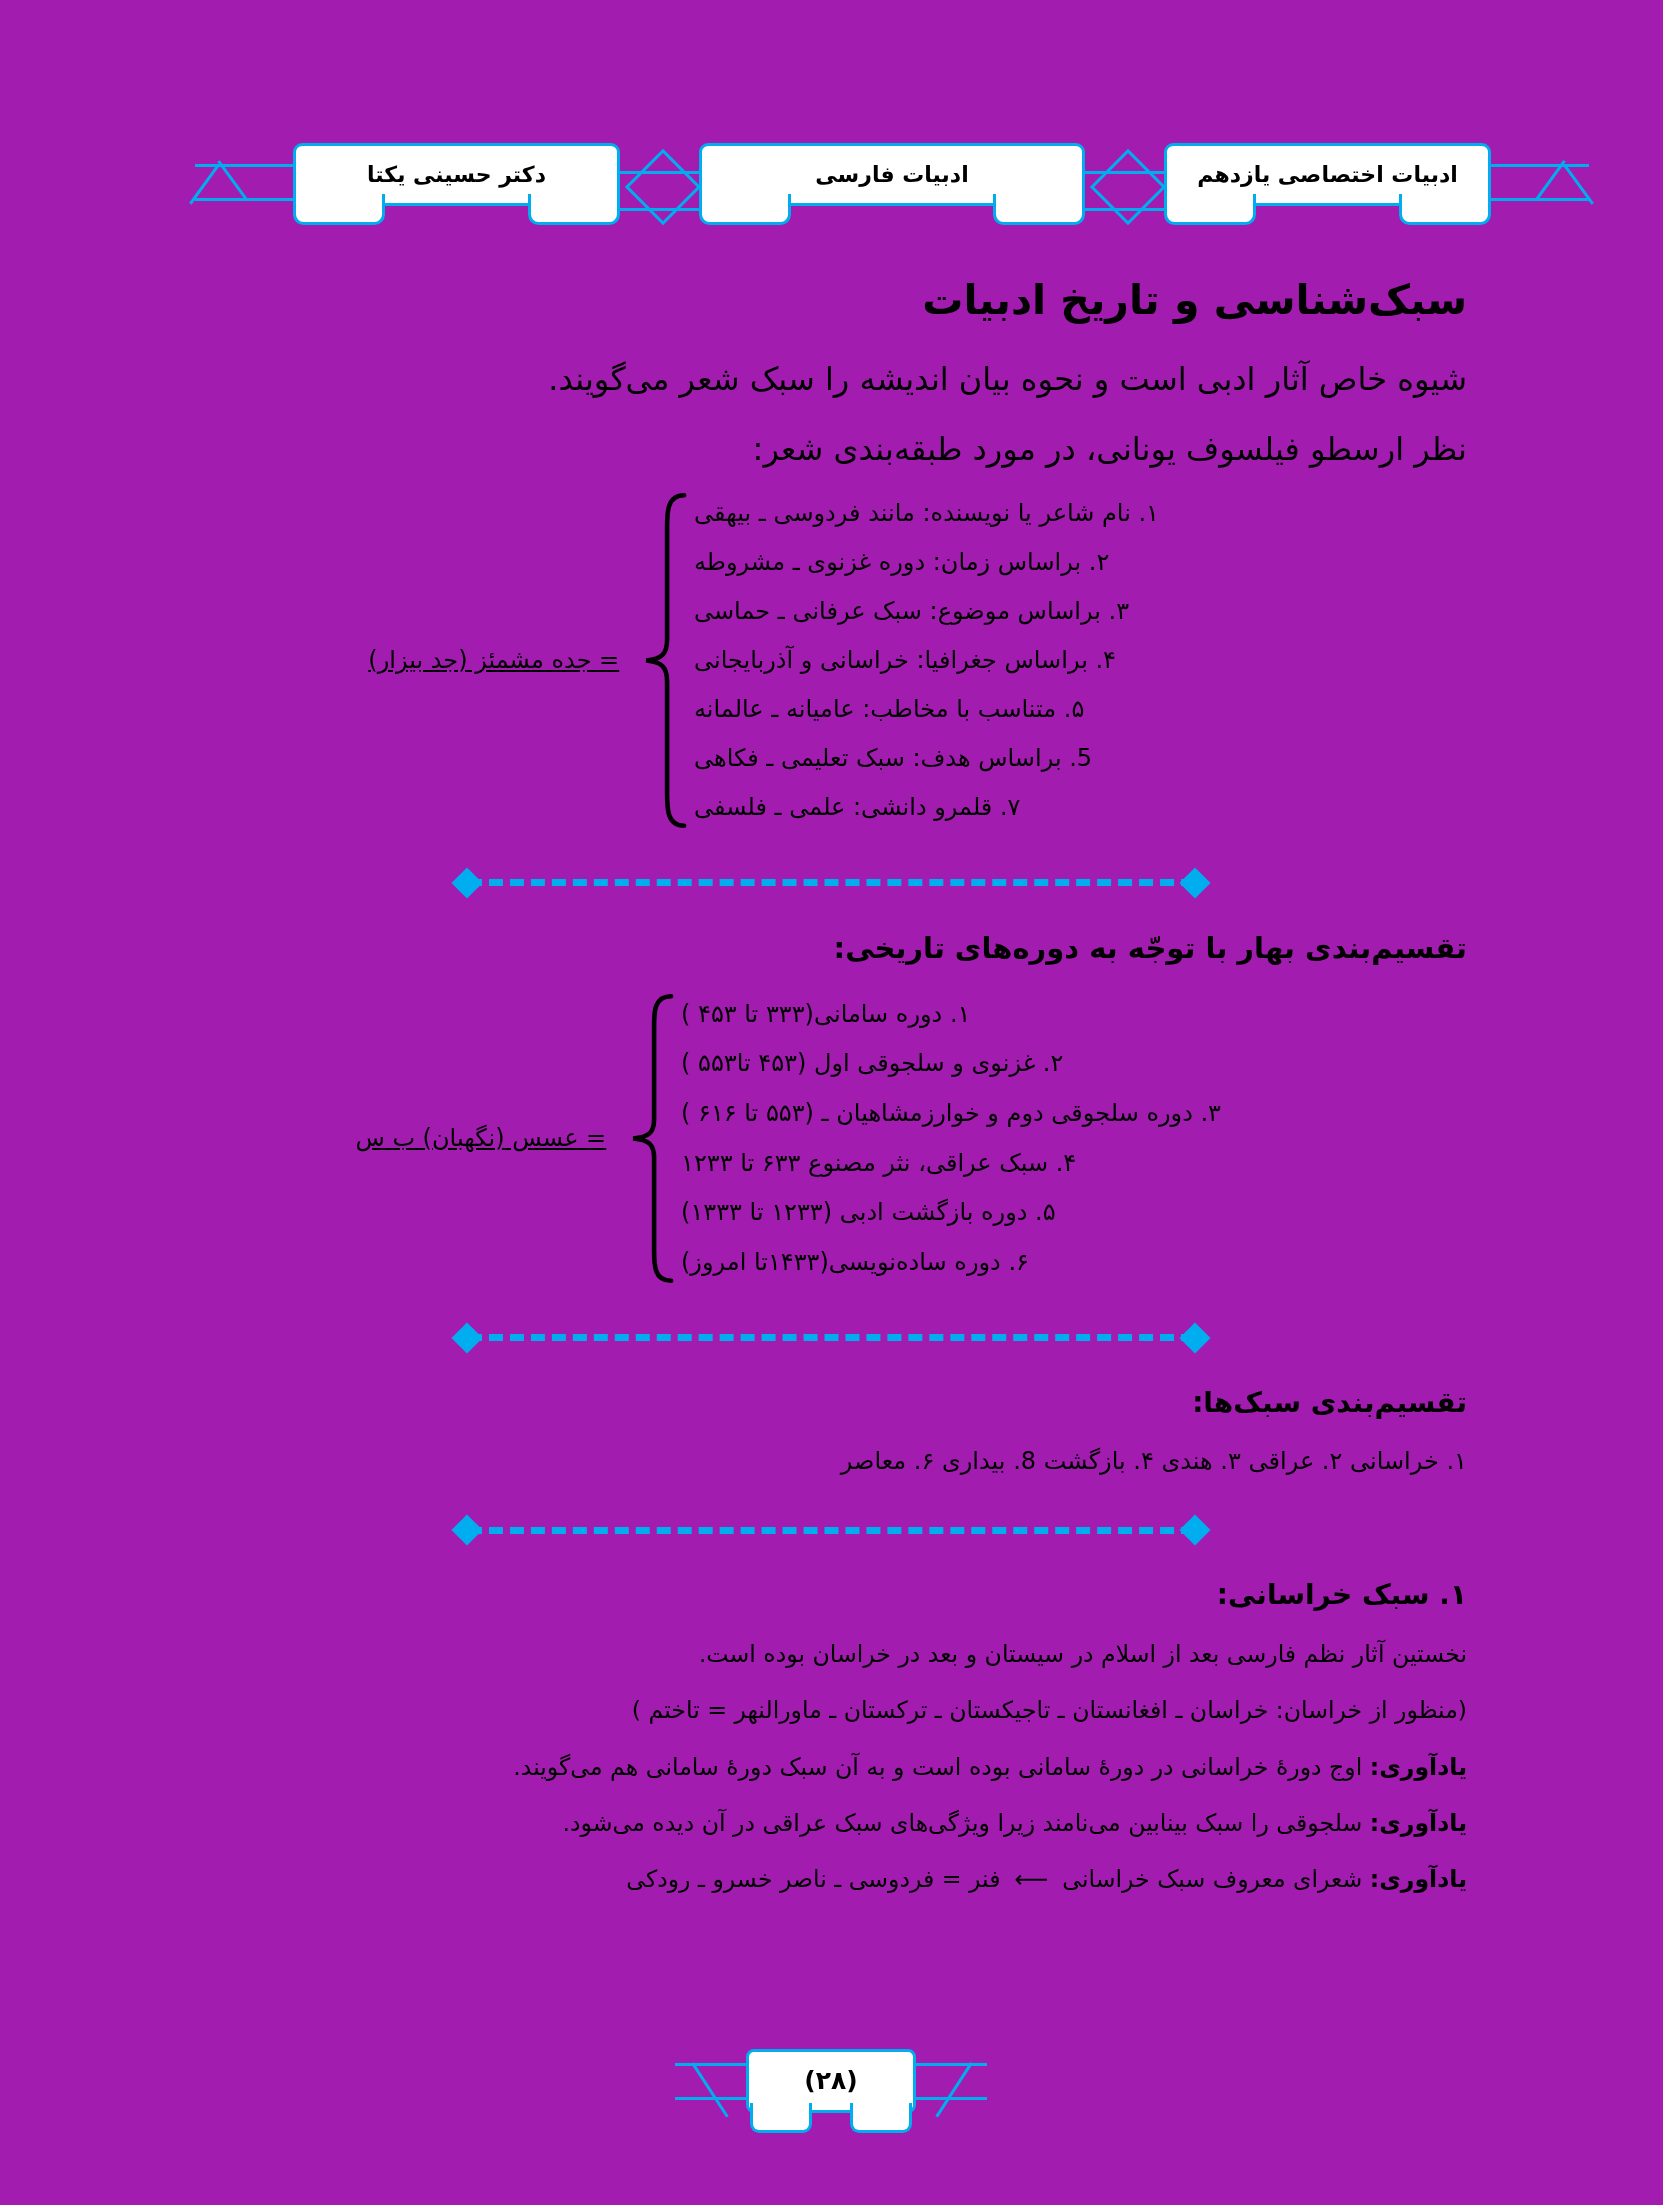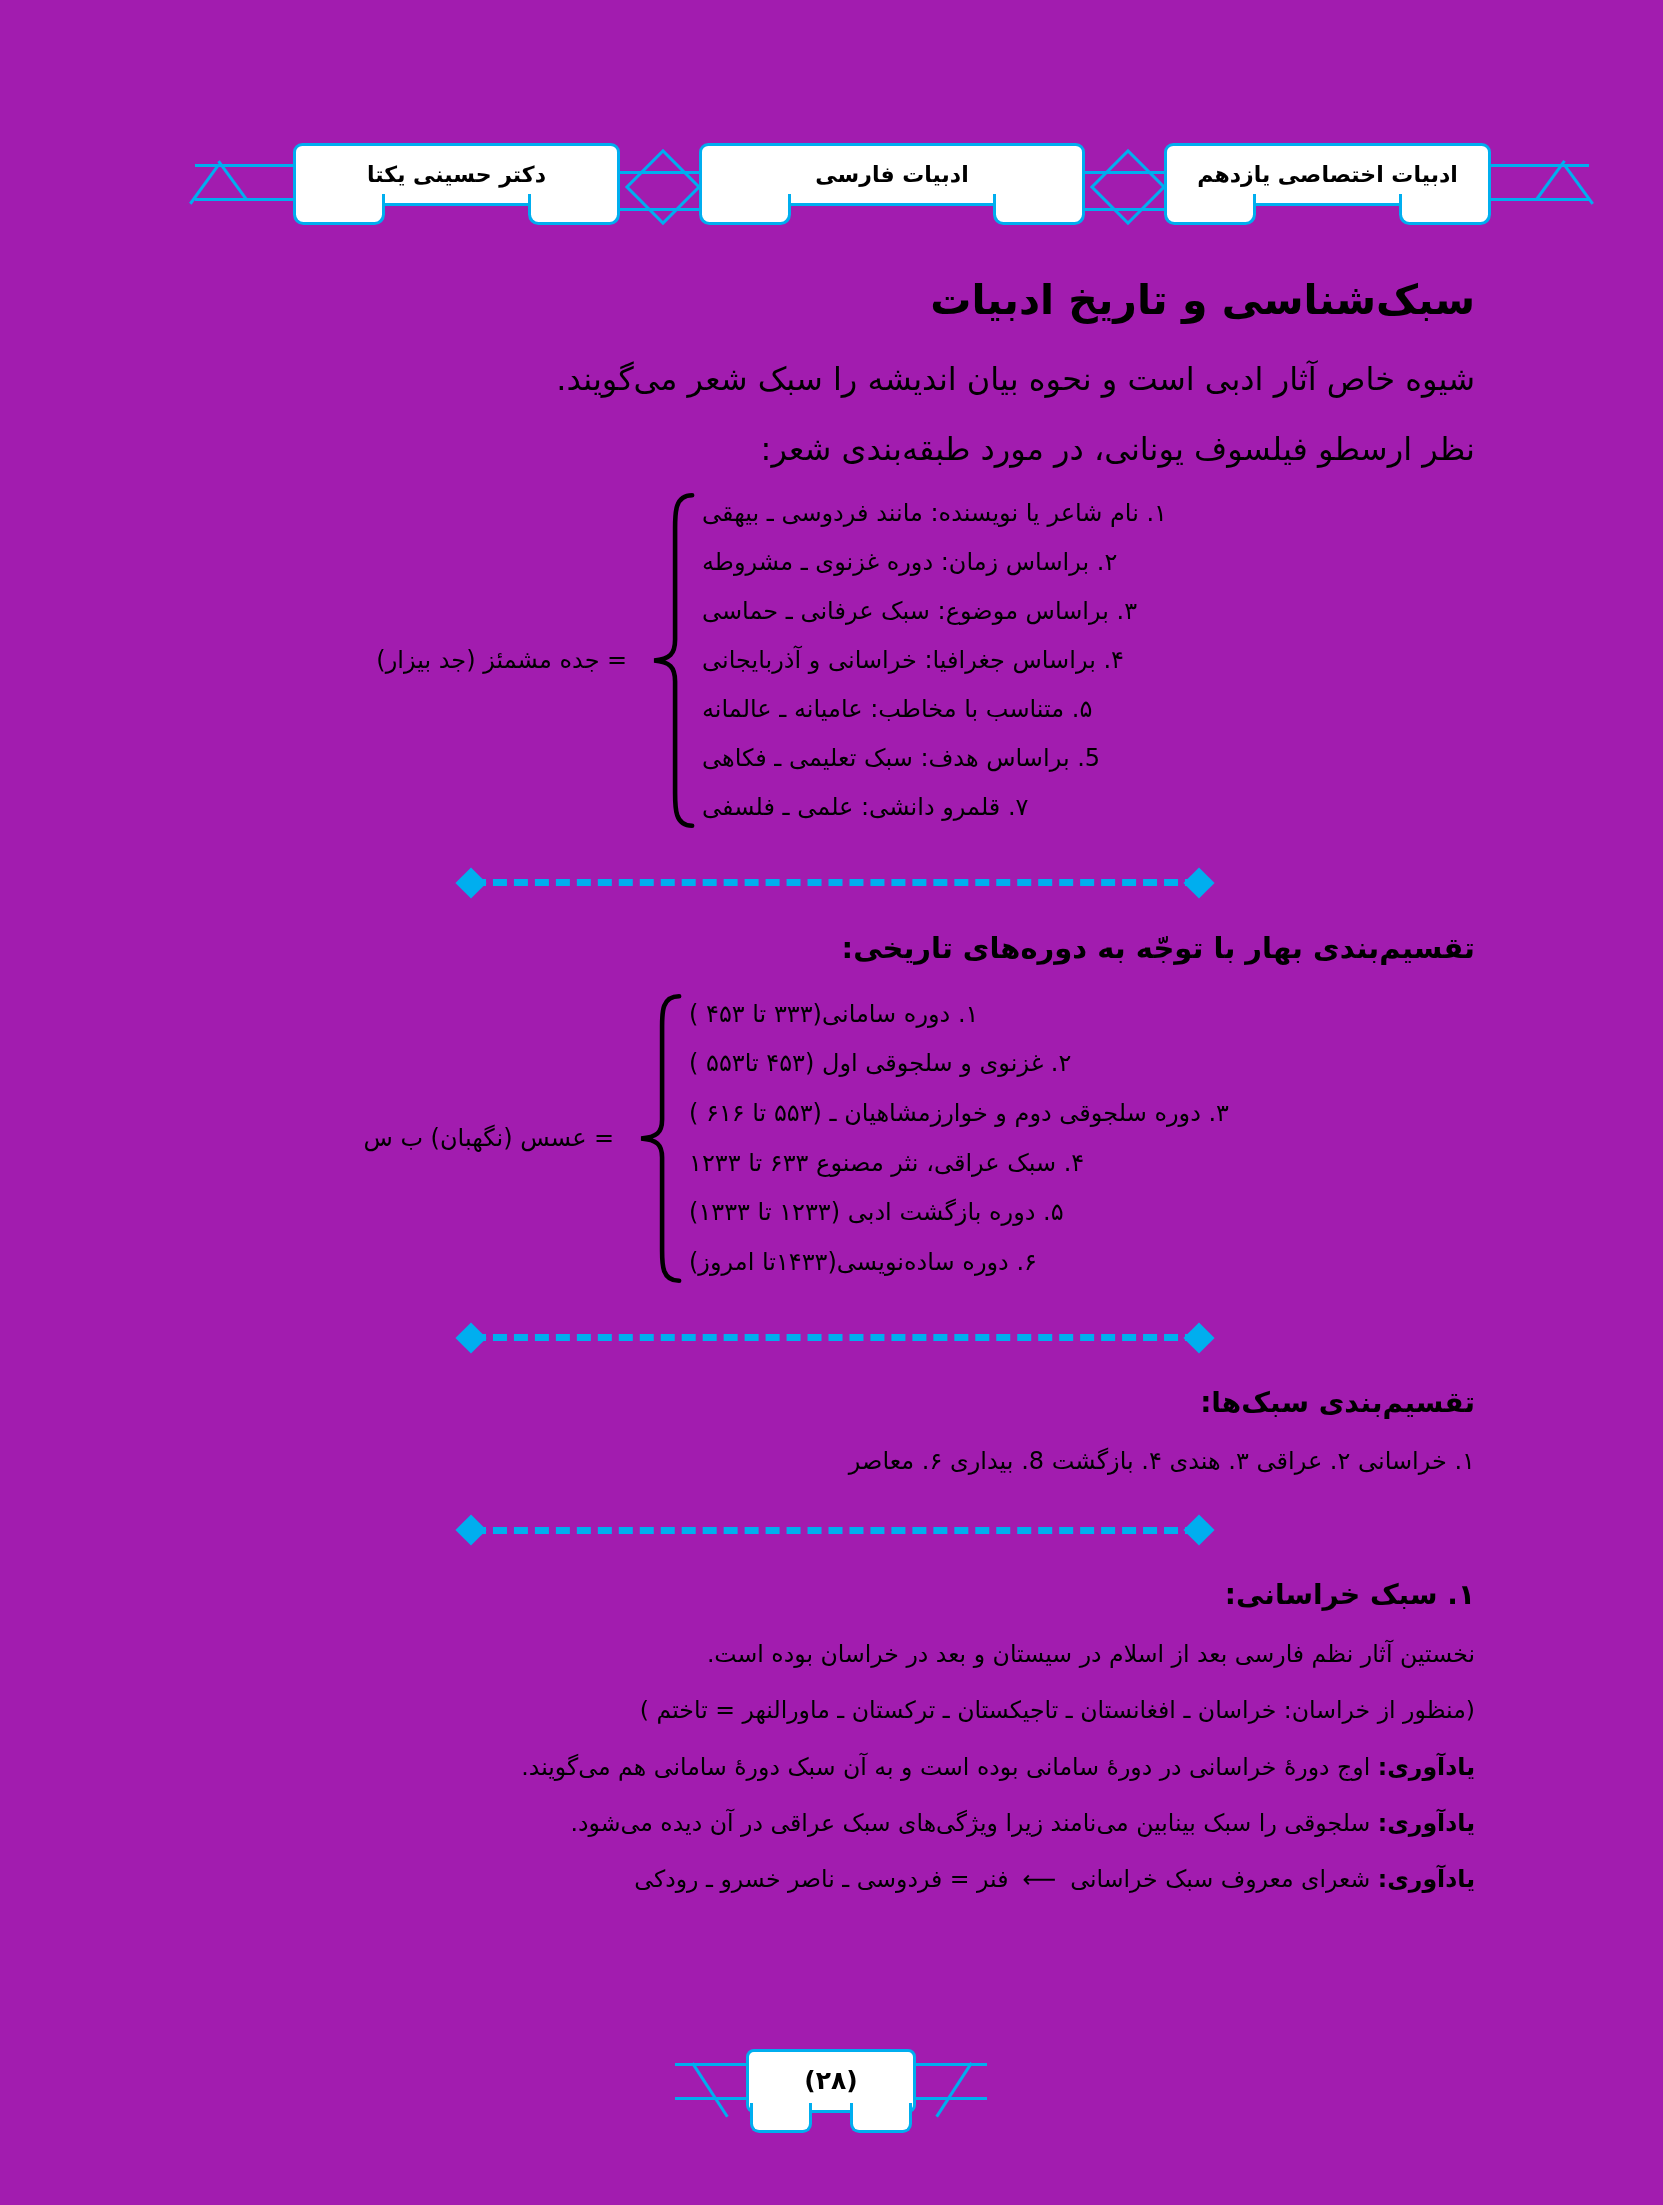--- a/index.html
+++ b/index.html
@@ -138,21 +138,21 @@
     background: #ffffff;
     z-index: 0;
   }
   .ribbon-fold.lf { left: -2.6px; }
   .ribbon-fold.rf { right: -2.6px; }
 
   
   .content {
     position: absolute;
     top: 275px;
-    right: 188px;
+    right: 196px;
     left: 196px;
   }
   h1.doc-title {
     margin: 0 0 30px 0;
     font-size: 41px;
     line-height: 1.25;
     font-weight: 700;
     text-align: right;
     color: #000000;
     font-family: "DejaVu Sans", "Liberation Sans", sans-serif;
@@ -203,20 +203,21 @@
   .brace-glyph svg { display: block; }
   .brace-note {
     flex: 0 0 auto;
     display: flex;
     align-items: center;
     justify-content: flex-start;
     font-size: 24px;
     white-space: nowrap;
     padding-right: 11.8px;
     color: #000000;
+    text-decoration: underline;
   }
 
   
   .divider {
     position: relative;
     height: 22px;
     margin: 41px 0 37px 0;
     display: flex;
     align-items: center;
     justify-content: center;

